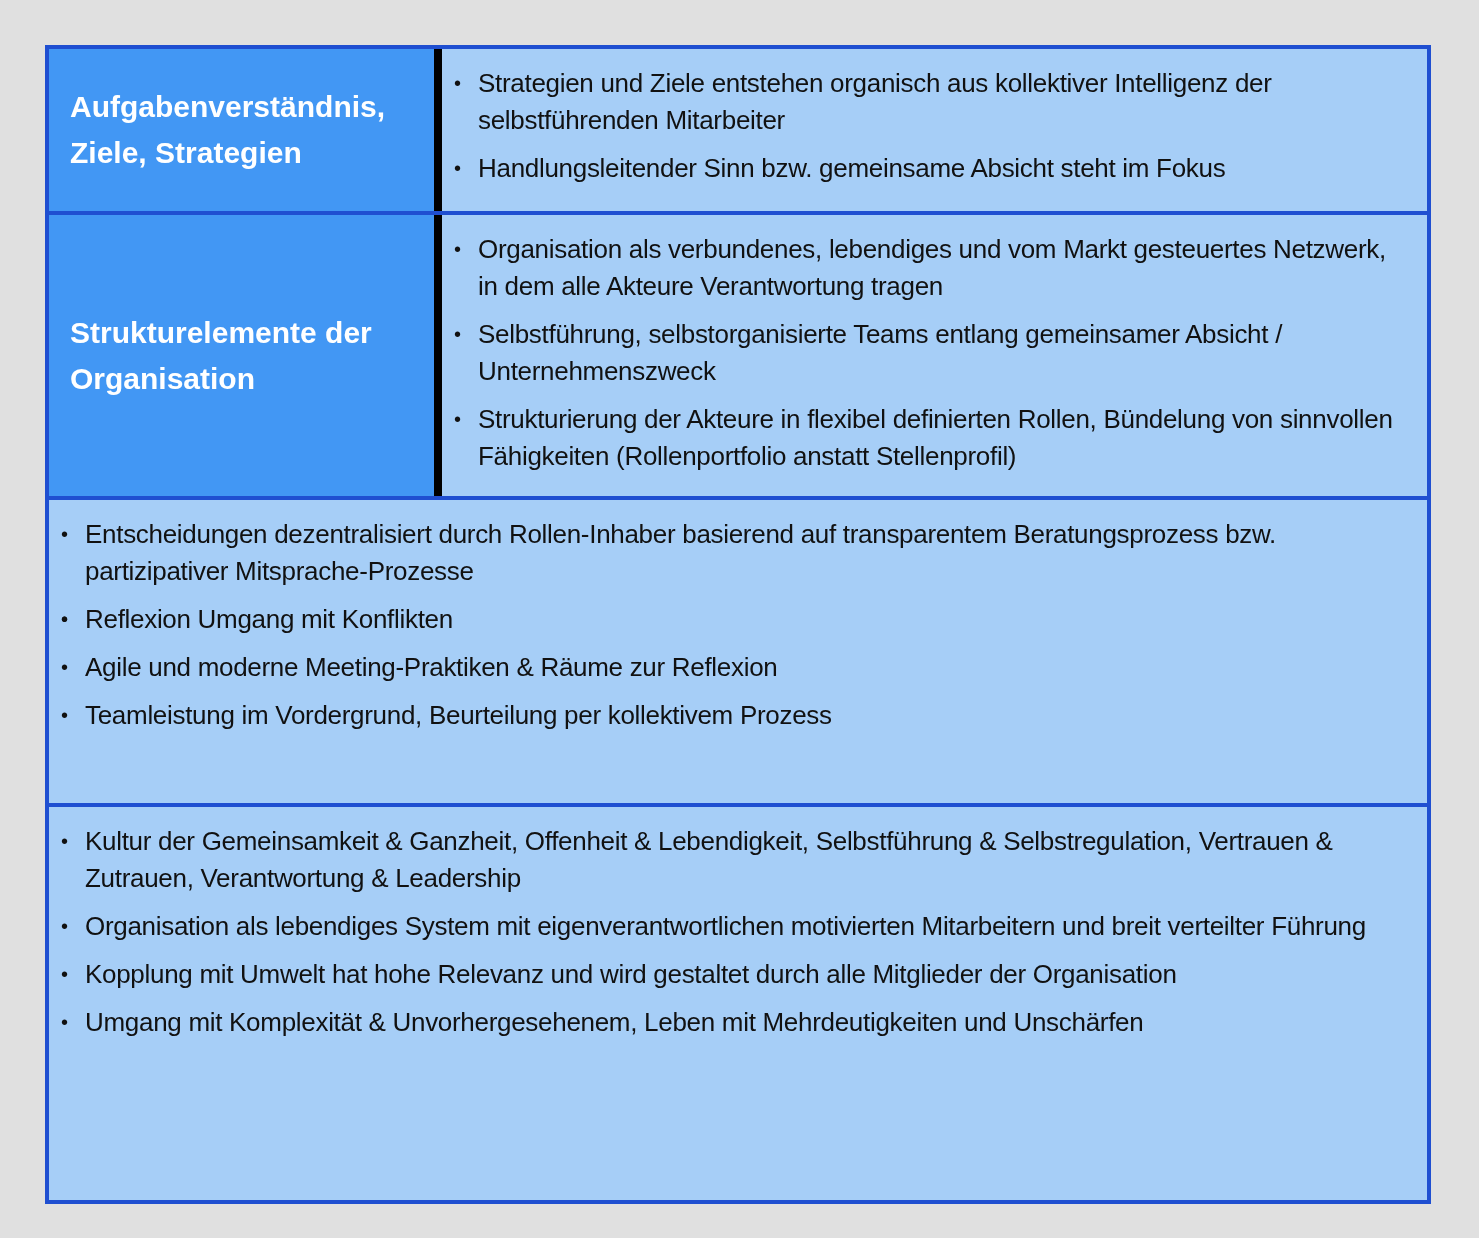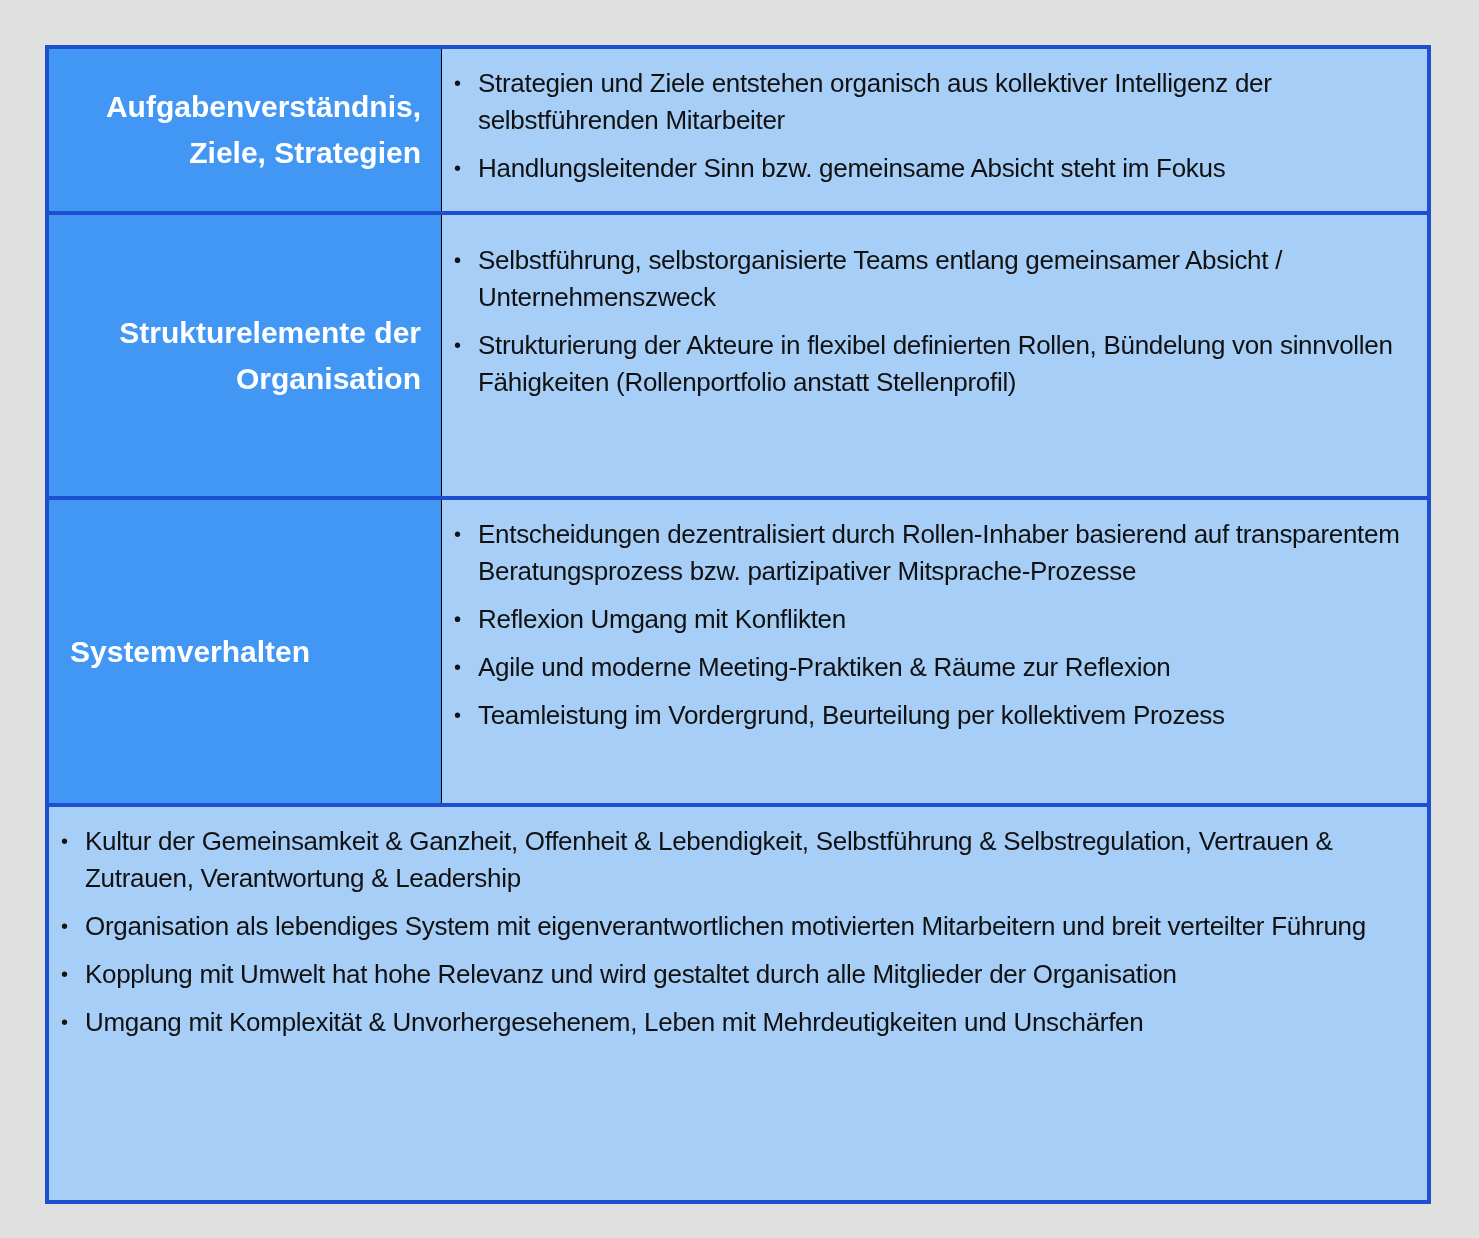--- a/index.html
+++ b/index.html
@@ -28,22 +28,21 @@
       flex: 0 0 393px;
       background: #4297f4;
       color: #ffffff;
       font-weight: bold;
       font-size: 30px;
       line-height: 46px;
       display: flex;
       align-items: center;
       padding: 0 20px 0 21px;
       box-sizing: border-box;
-      border-right: 1px solid #000000;
-      text-align: right;
+      border-right: 8px solid #000000;
     }
     .content-cell {
       flex: 1;
       background: #a6cef7;
       color: #111111;
       font-size: 26px;
       line-height: 37px;
       padding: 16px 20px 16px 10px;
       box-sizing: border-box;
     }
@@ -77,29 +76,28 @@
         <li><span class="bullet">•</span><span>Strategien und Ziele entstehen organisch aus kollektiver Intelligenz der selbstführenden Mitarbeiter</span></li>
         <li><span class="bullet">•</span><span>Handlungsleitender Sinn bzw. gemeinsame Absicht steht im Fokus</span></li>
       </ul>
     </div>
   </div>
 
   <div class="row r2">
     <div class="label-cell">Strukturelemente der Organisation</div>
     <div class="content-cell">
       <ul>
-        <li><span class="bullet">•</span></li>
+        <li><span class="bullet">•</span><span>Organisation als verbundenes, lebendiges und vom Markt gesteuertes Netzwerk, in dem alle Akteure Verantwortung tragen</span></li>
         <li><span class="bullet">•</span><span>Selbstführung, selbstorganisierte Teams entlang gemeinsamer Absicht / Unternehmenszweck</span></li>
         <li><span class="bullet">•</span><span>Strukturierung der Akteure in flexibel definierten Rollen, Bündelung von sinnvollen Fähigkeiten (Rollenportfolio anstatt Stellenprofil)</span></li>
       </ul>
     </div>
   </div>
 
   <div class="row r3">
-    <div class="label-cell">Systemverhalten</div>
     <div class="content-cell">
       <ul>
         <li><span class="bullet">•</span><span>Entscheidungen dezentralisiert durch Rollen-Inhaber basierend auf transparentem Beratungsprozess bzw. partizipativer Mitsprache-Prozesse</span></li>
         <li><span class="bullet">•</span></li>
         <li><span class="bullet">•</span><span>Reflexion Umgang mit Konflikten</span></li>
         <li><span class="bullet">•</span><span>Agile und moderne Meeting-Praktiken &amp; Räume zur Reflexion</span></li>
         <li><span class="bullet">•</span><span>Teamleistung im Vordergrund, Beurteilung per kollektivem Prozess</span></li>
       </ul>
     </div>
   </div>

